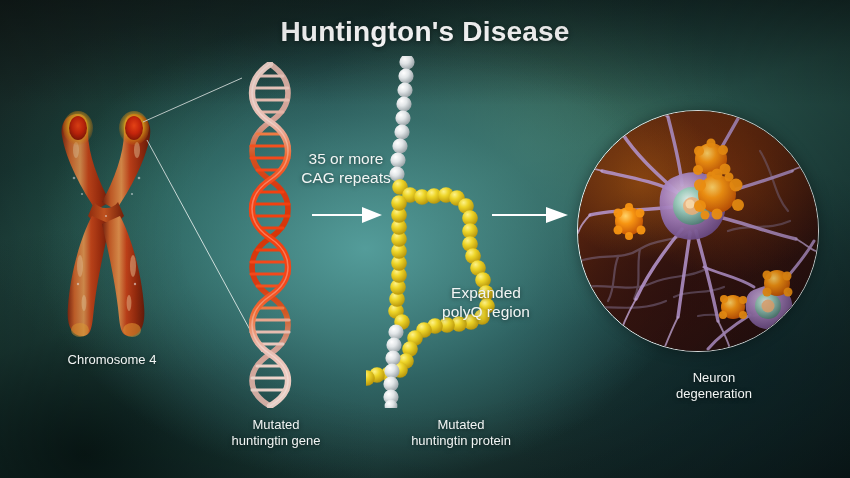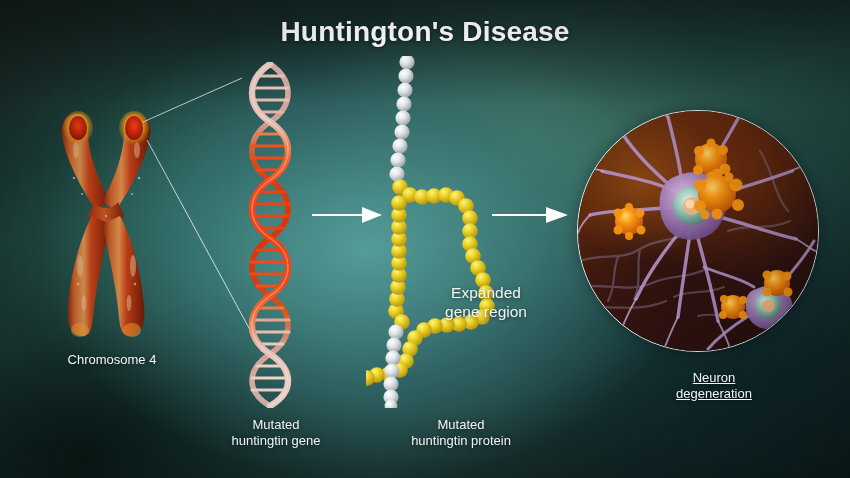--- a/index.html
+++ b/index.html
@@ -513,26 +513,28 @@
             <circle cx="145" cy="204" r="4"></circle>
         </g>
       </g>
     </svg>
   </div>
 
   <div class="bg-vignette"></div>
 
   <div class="cap" style="left:12px; top:352px; width:200px;">Chromosome 4</div>
 
+  <div class="cap cap-small" style="left:284px; top:150px; width:124px; text-align:center;">35 or more
+CAG repeats</div>
 
   <div class="cap cap-small" style="left:422px; top:284px; width:128px; text-align:center;">Expanded
-gene region</div>
+polyQ region</div>
 
   <div class="cap" style="left:186px; top:417px; width:180px;">Mutated
 huntingtin gene</div>
 
   <div class="cap" style="left:358px; top:417px; width:206px;">Mutated
 huntingtin protein</div>
 
-  <div class="cap" style="left:614px; top:370px; width:200px;text-decoration:underline;">Neuron
+  <div class="cap" style="left:614px; top:370px; width:200px;">Neuron
 degeneration</div>
 
 </div>
 
 </body></html>

